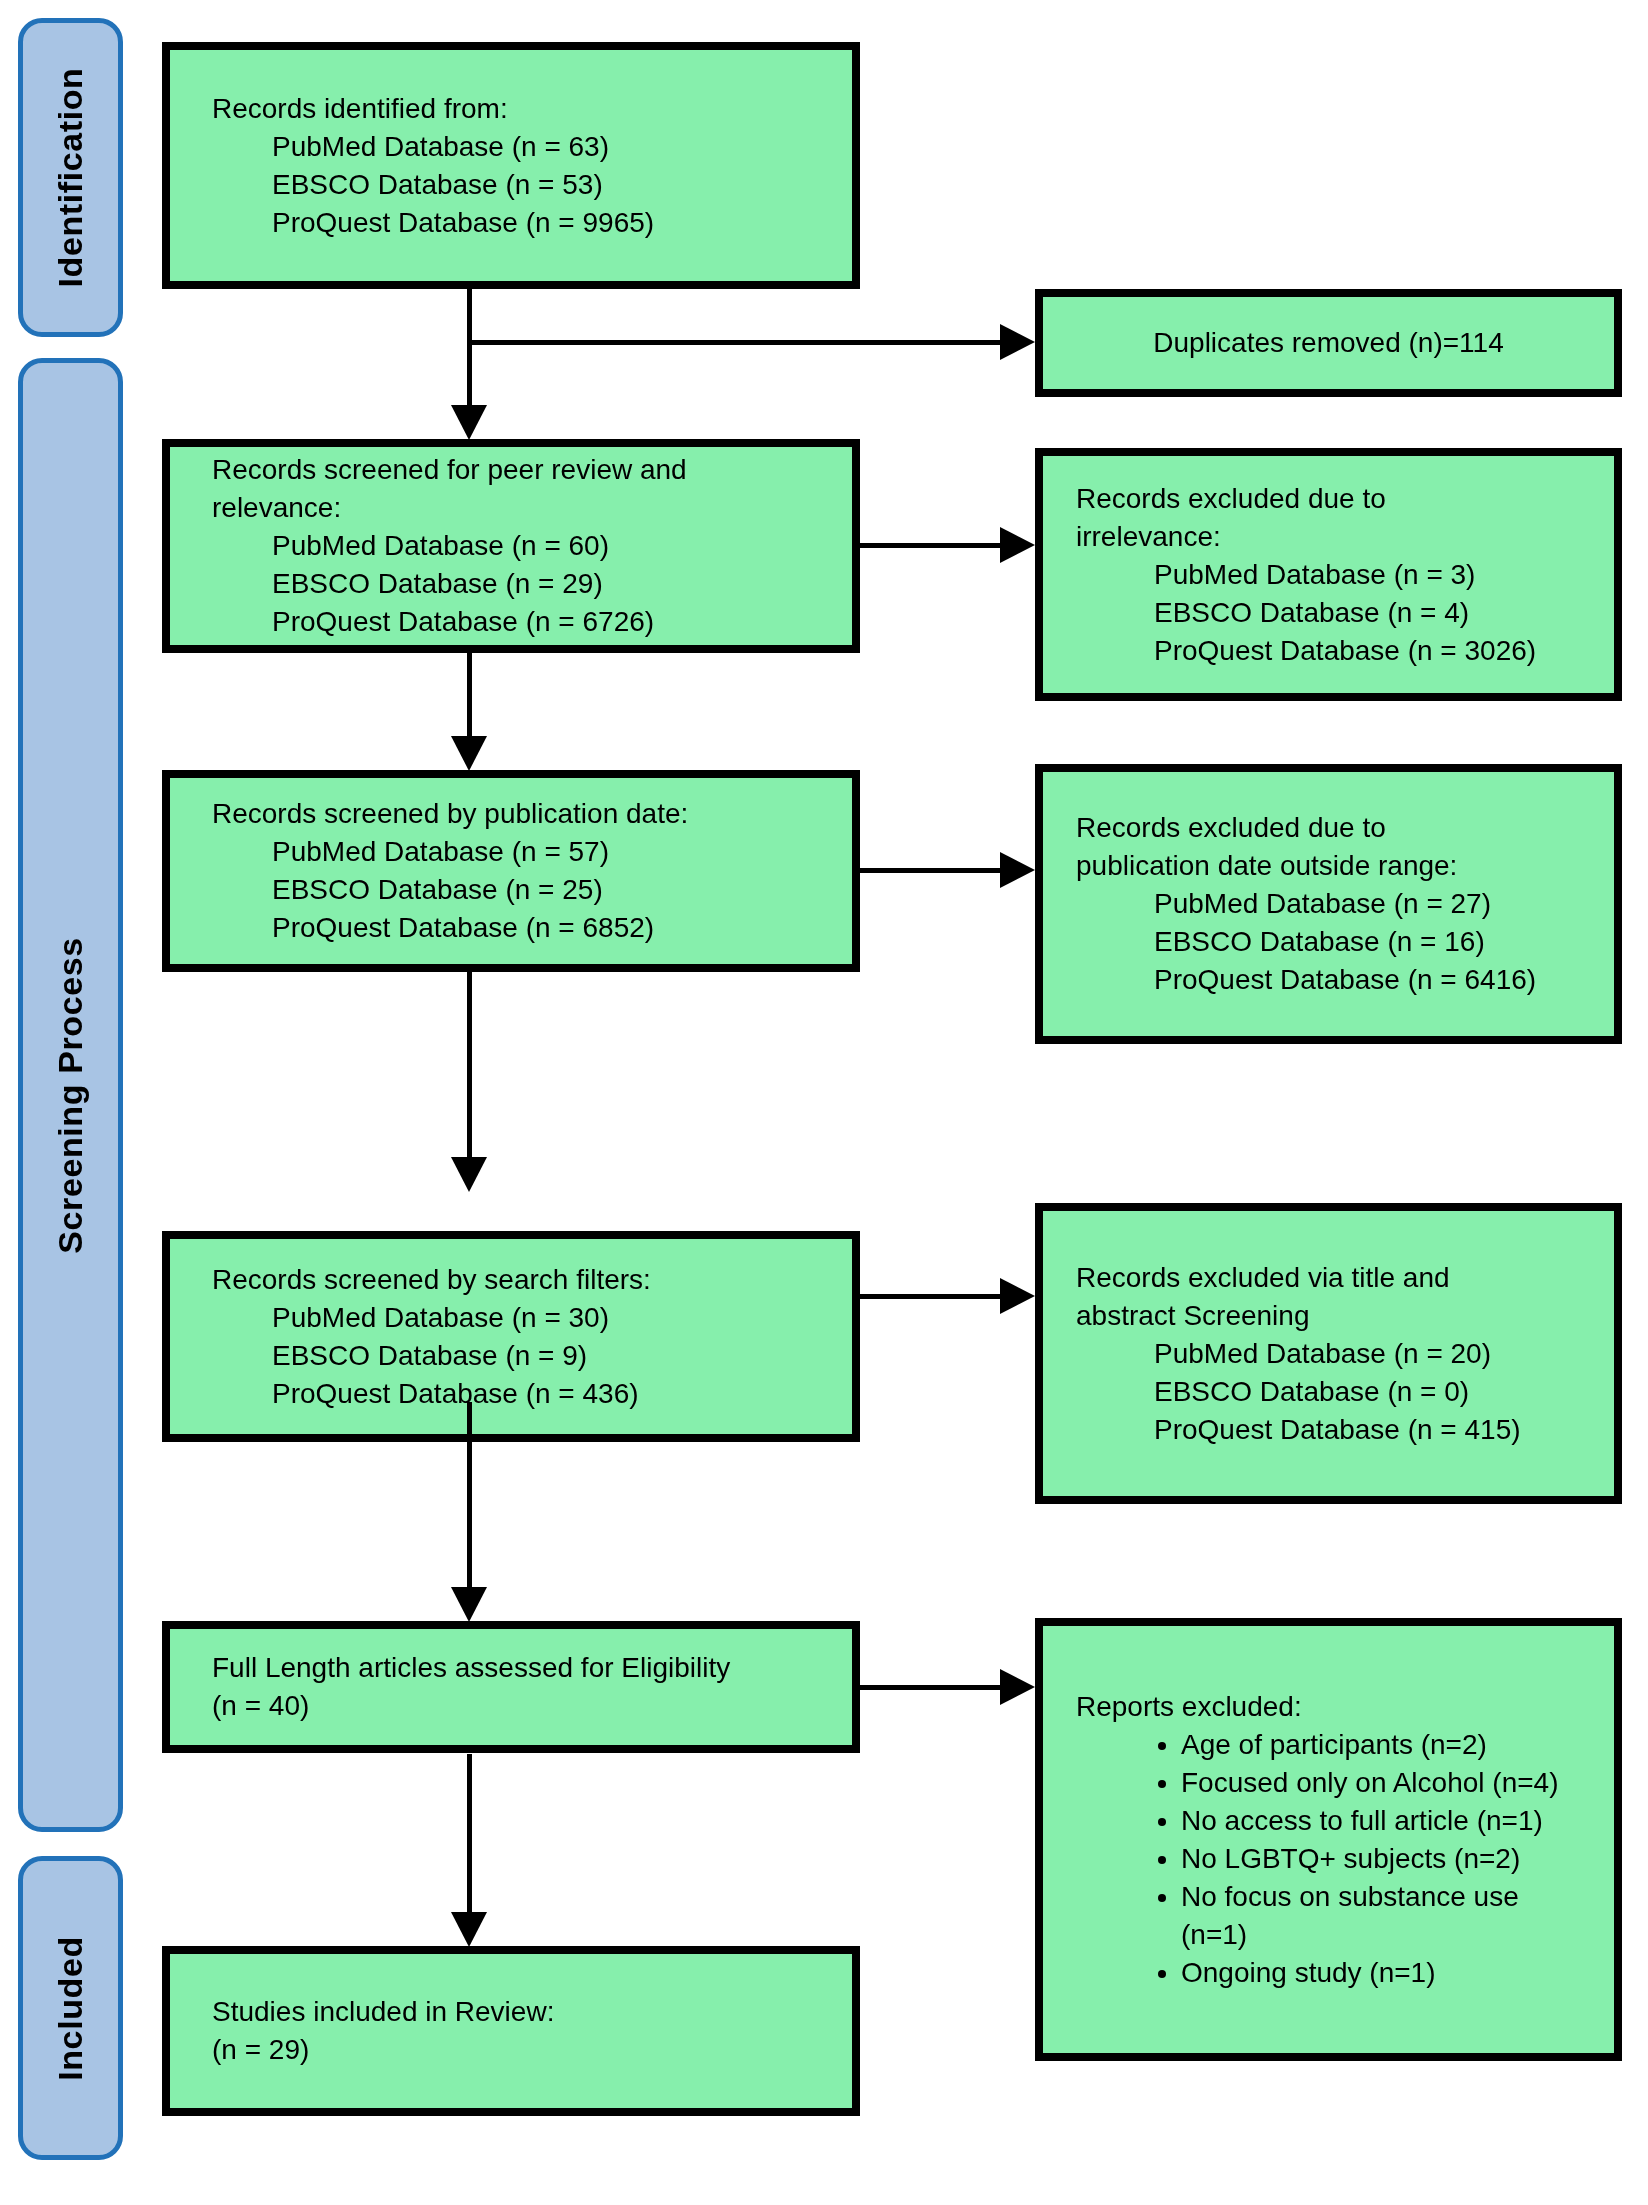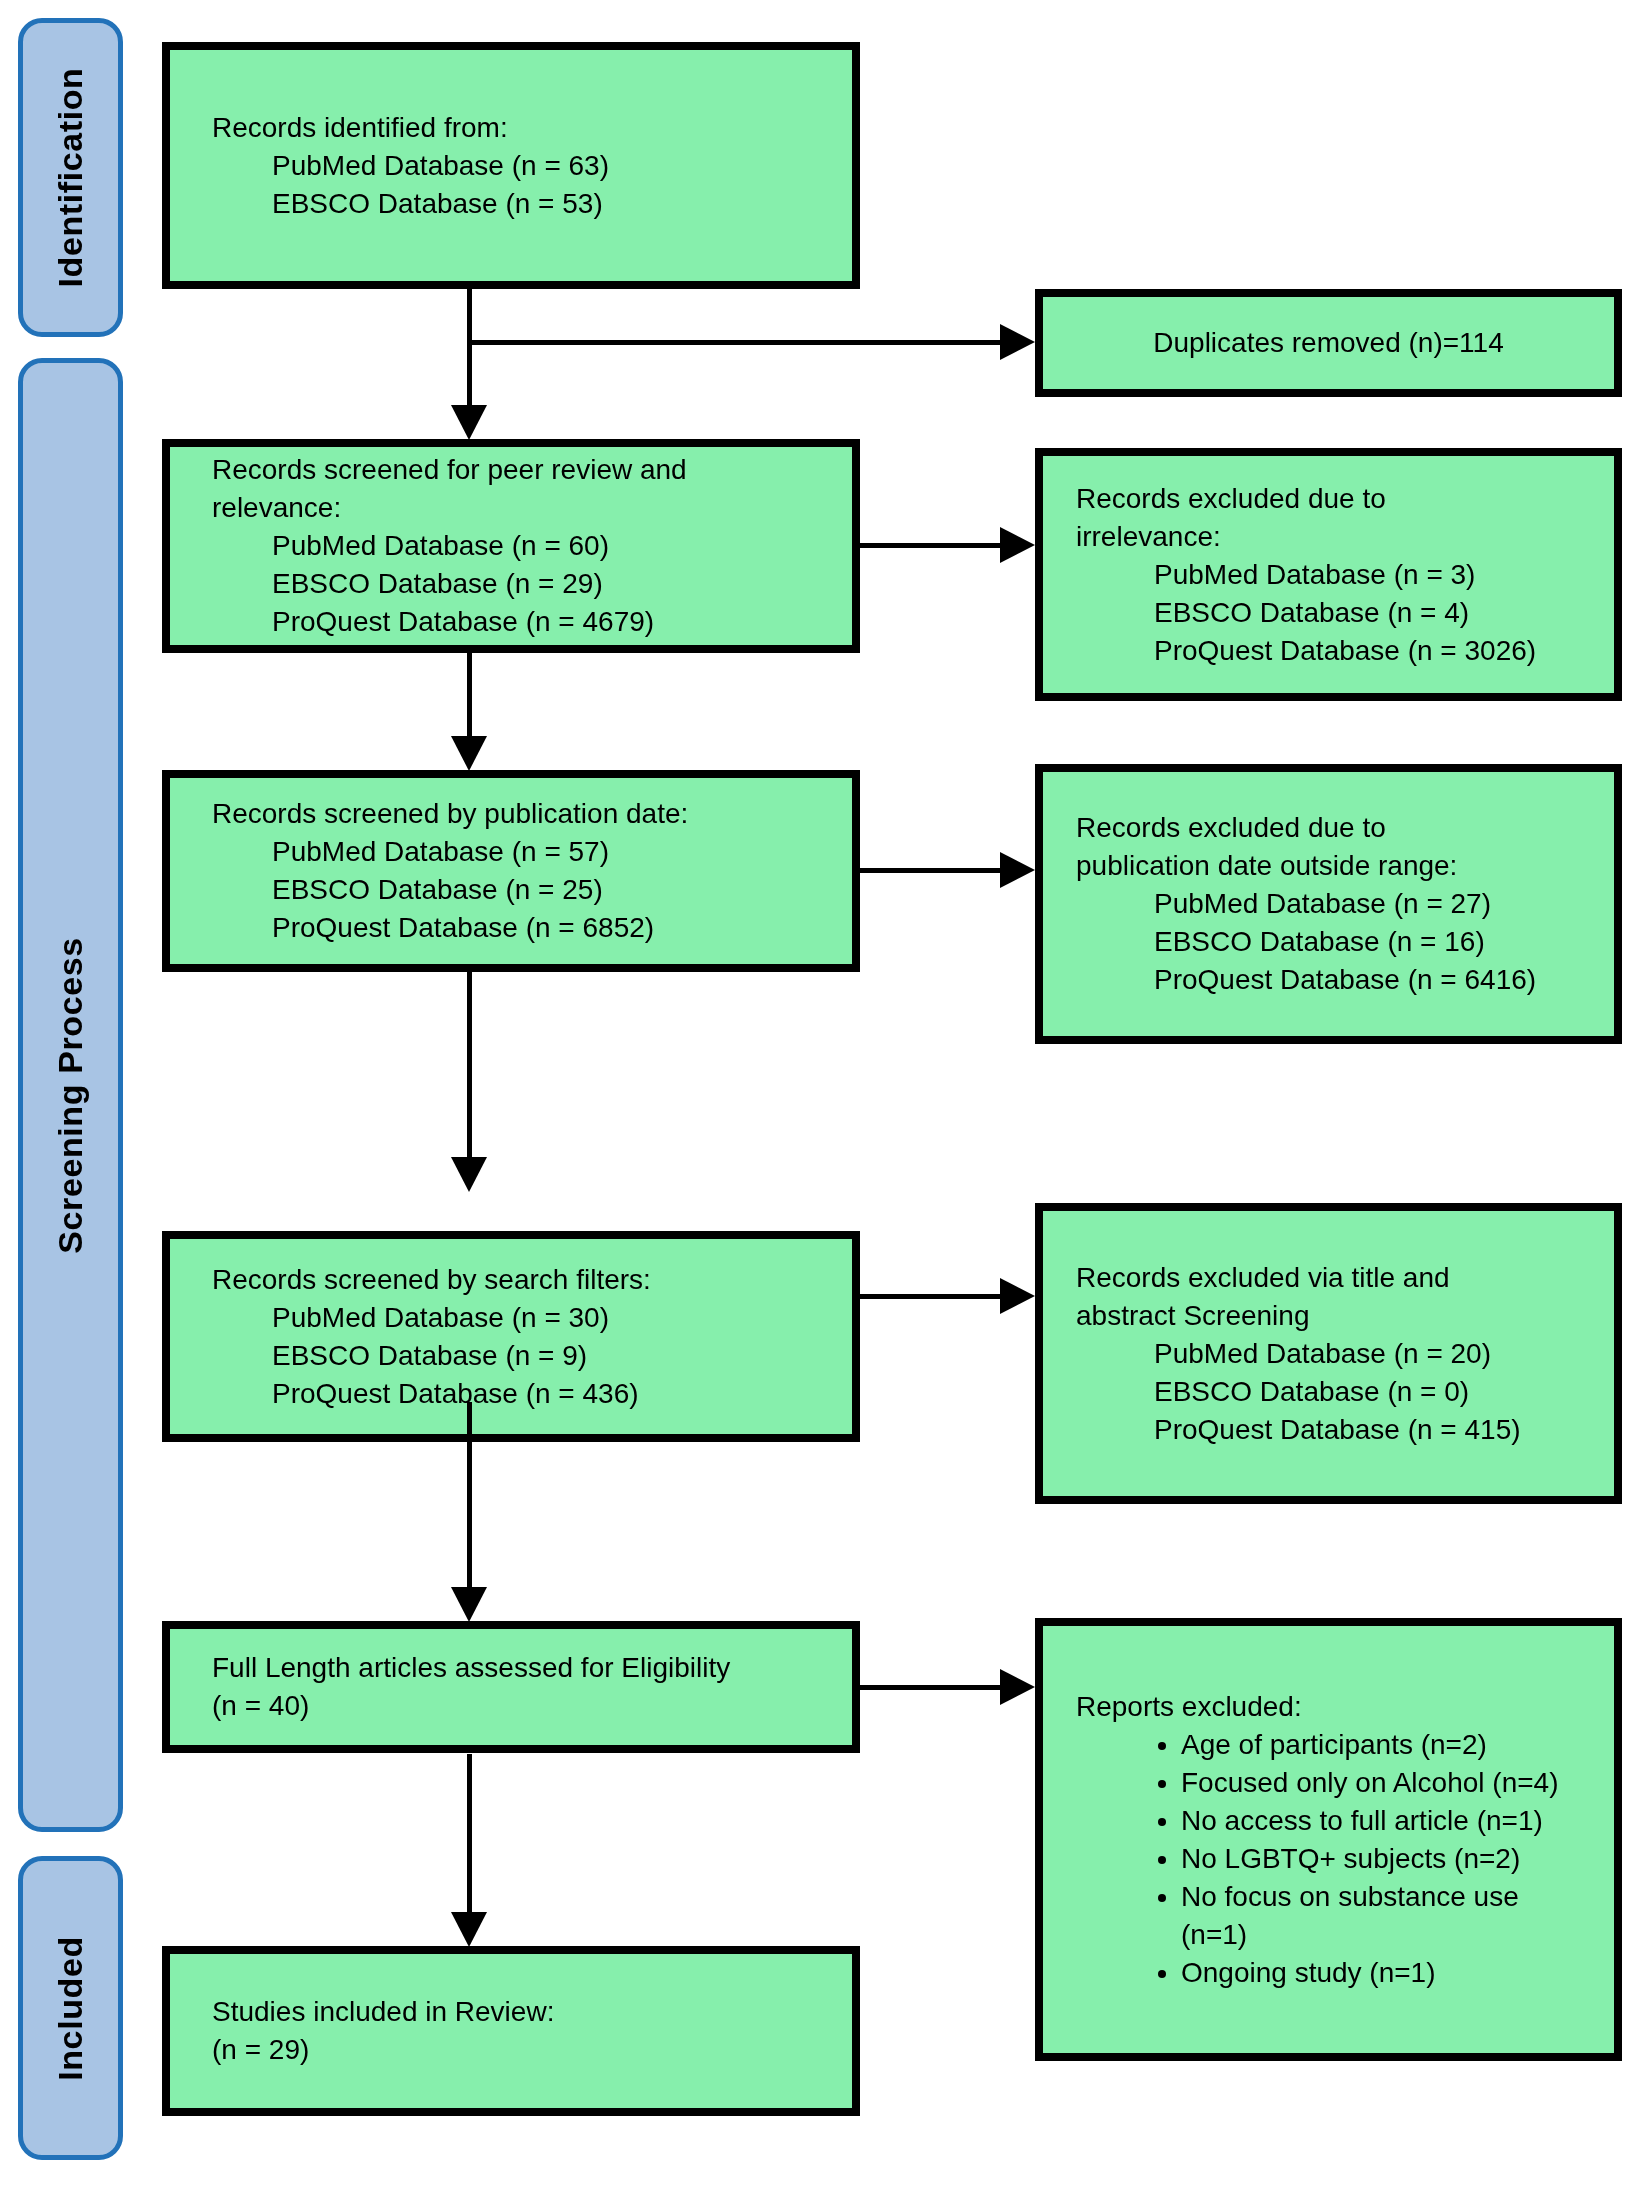--- a/index.html
+++ b/index.html
@@ -82,28 +82,29 @@
     <span class="stage-label">Screening Process</span>
   </div>
   <div class="stage" id="stage-included">
     <span class="stage-label">Included</span>
   </div>
 
   <div class="box main" id="box-identified">
     <div class="line">Records identified from:</div>
     <div class="line indent">PubMed Database (n = 63)</div>
     <div class="line indent">EBSCO Database (n = 53)</div>
+    <div class="line indent">ProQuest Database (n = 9965)</div>
   </div>
 
   <div class="box main" id="box-peer-review">
     <div class="line">Records screened for peer review and</div>
     <div class="line">relevance:</div>
     <div class="line indent">PubMed Database (n = 60)</div>
     <div class="line indent">EBSCO Database (n = 29)</div>
-    <div class="line indent">ProQuest Database (n = 4679)</div>
+    <div class="line indent">ProQuest Database (n = 6726)</div>
   </div>
 
   <div class="box main" id="box-pub-date">
     <div class="line">Records screened by publication date:</div>
     <div class="line indent">PubMed Database (n = 57)</div>
     <div class="line indent">EBSCO Database (n = 25)</div>
     <div class="line indent">ProQuest Database (n = 6852)</div>
   </div>
 
   <div class="box main" id="box-search-filters">

